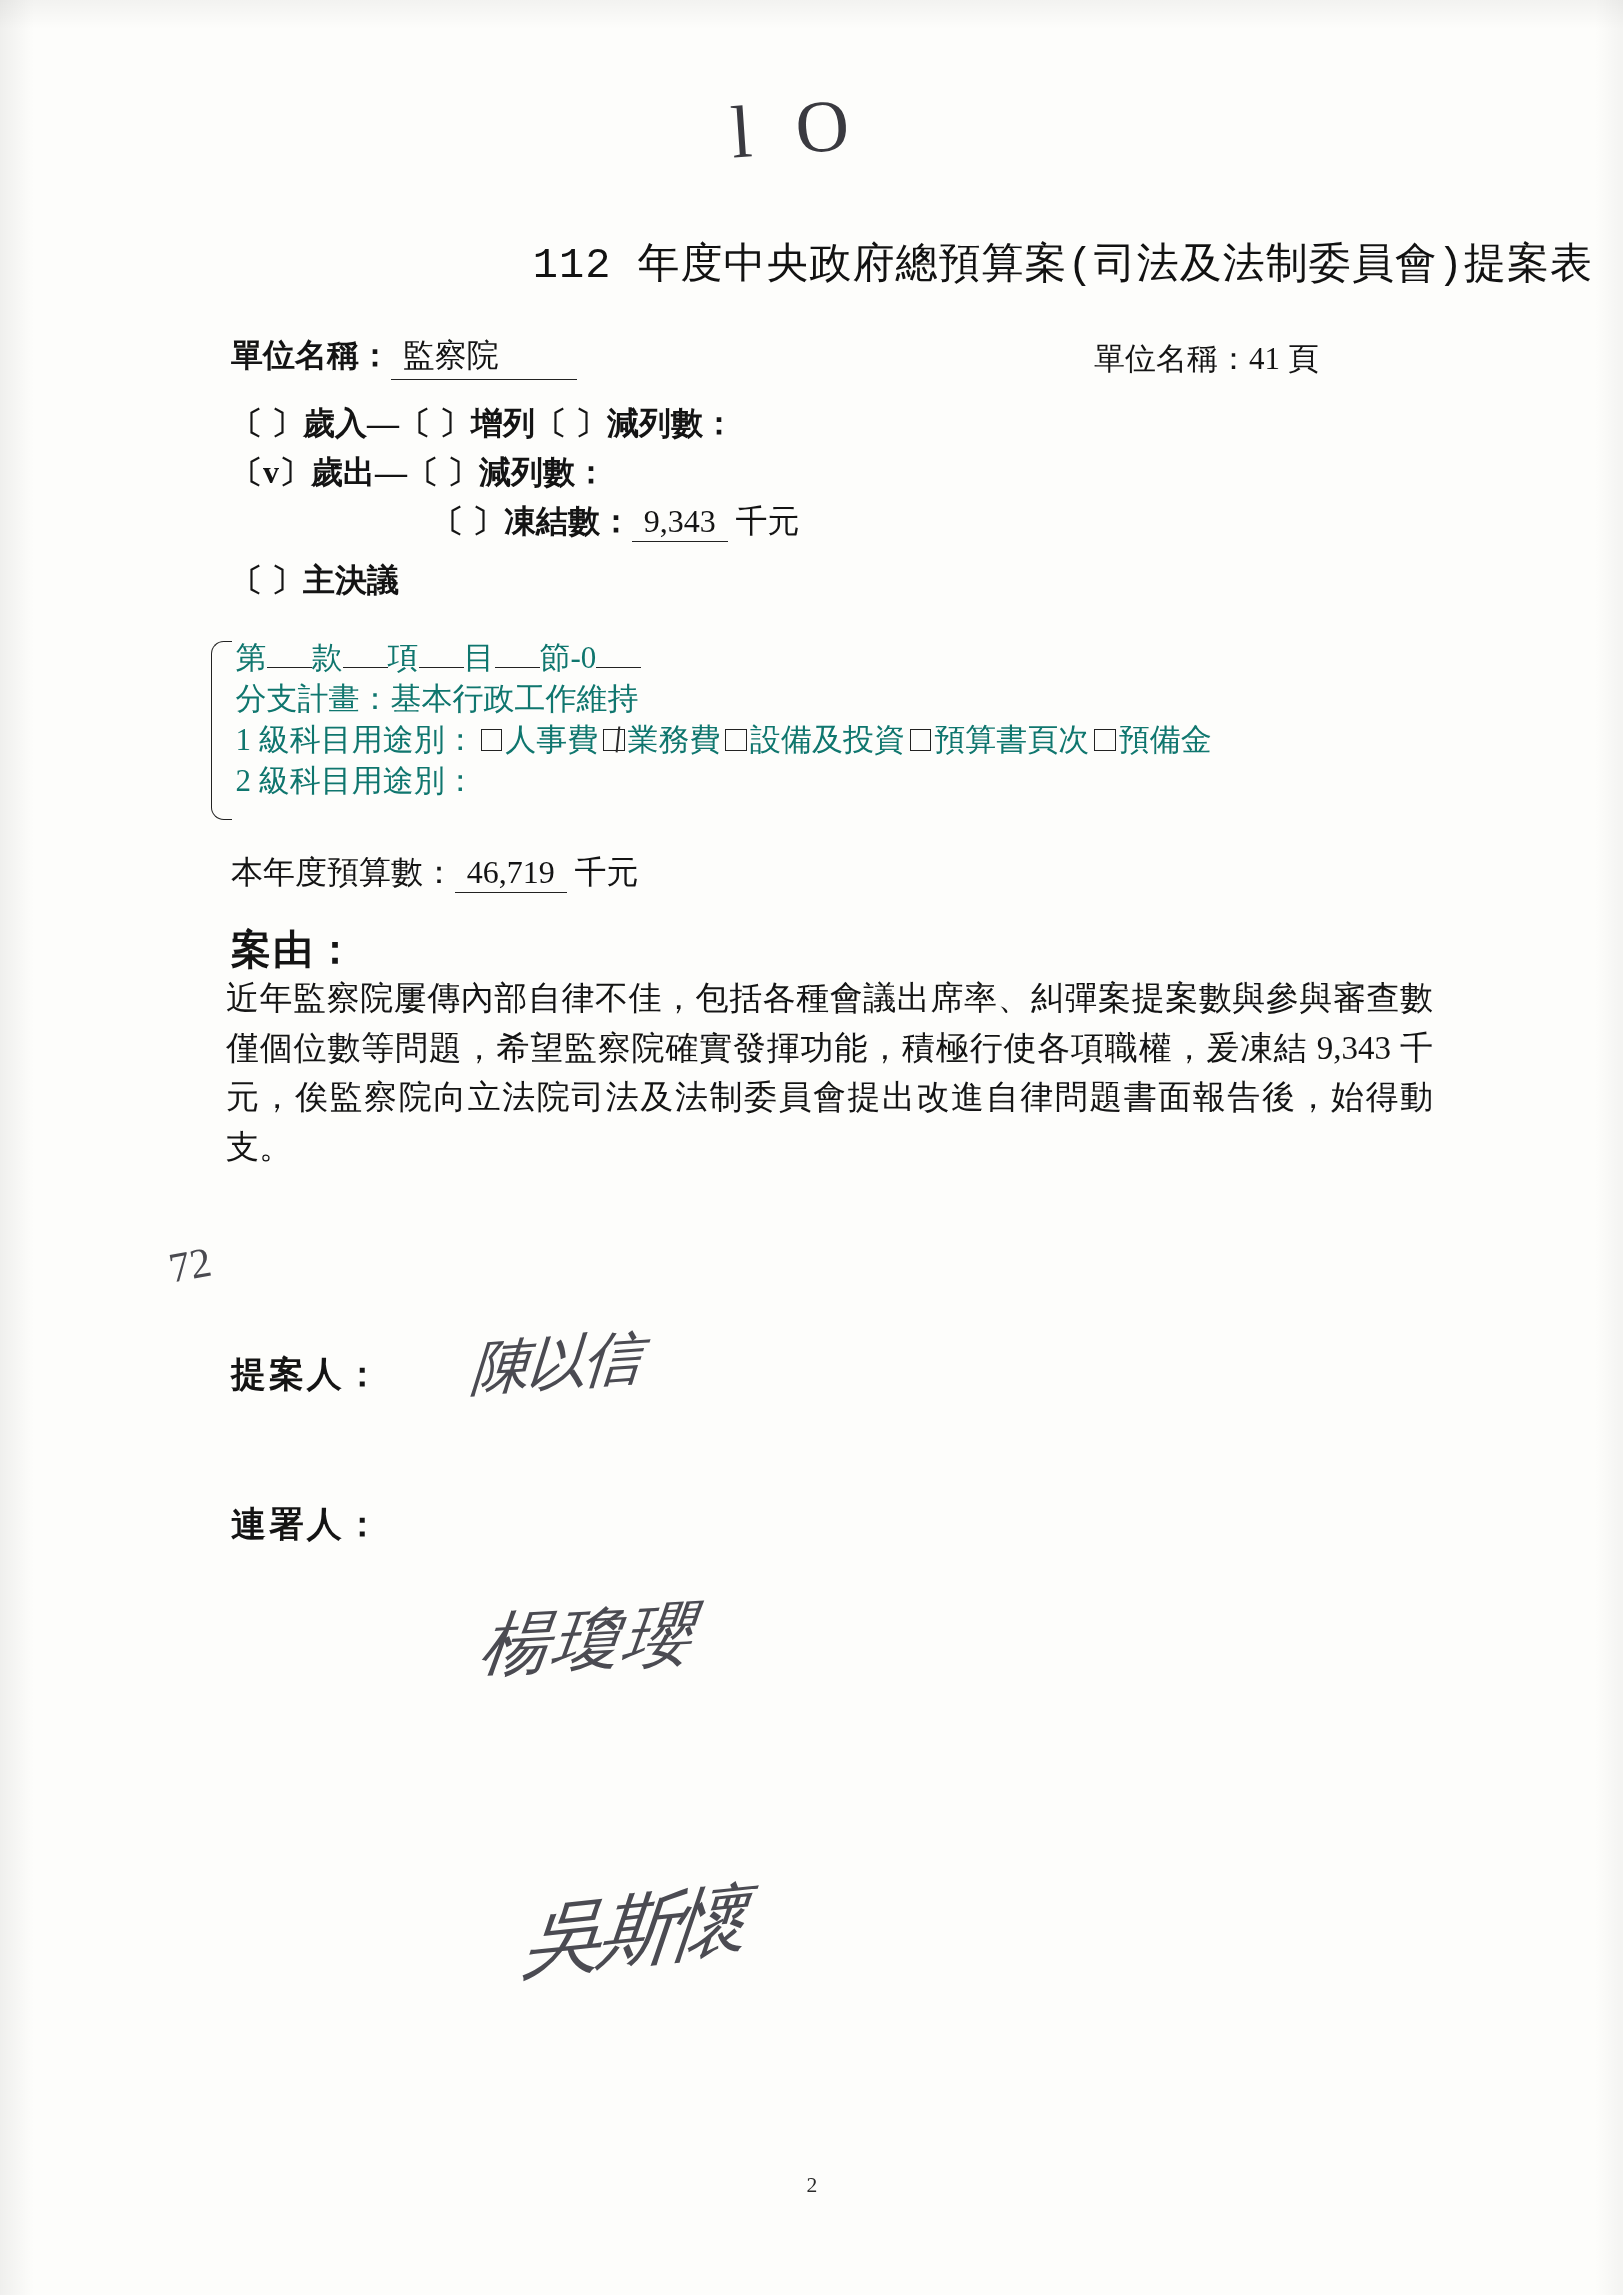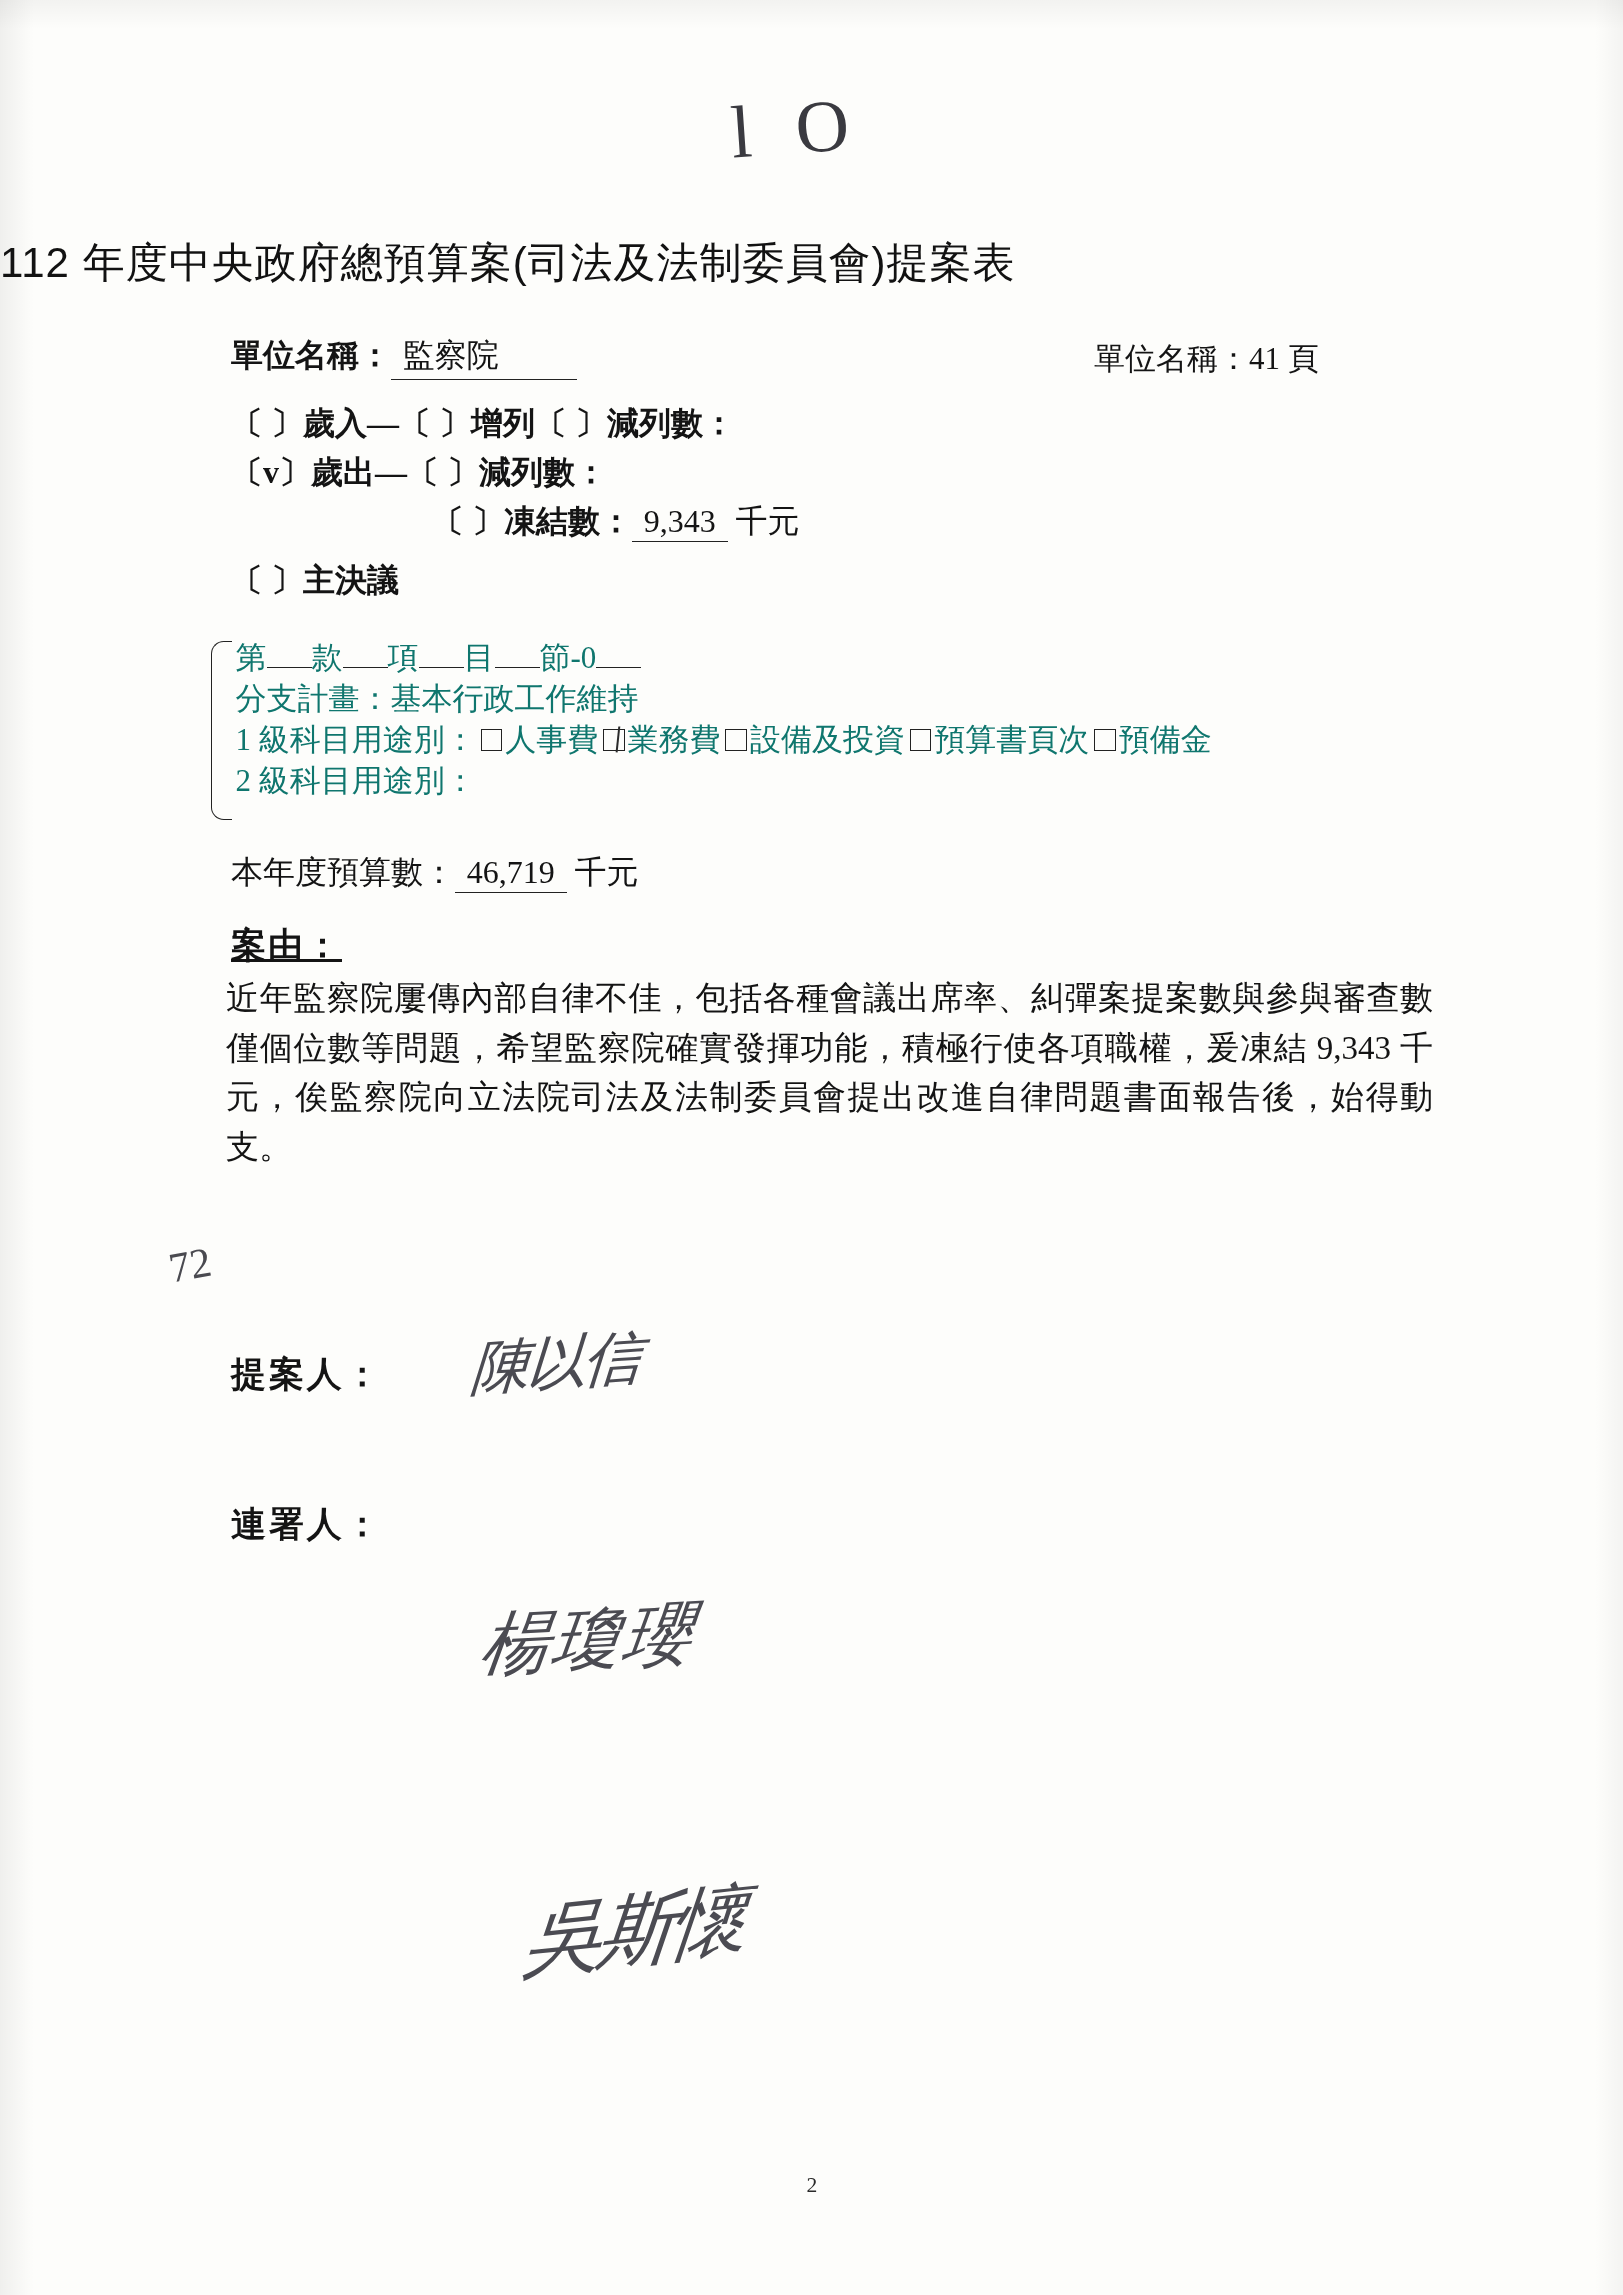--- a/index.html
+++ b/index.html
@@ -57,25 +57,25 @@
     font-weight: 400;
     color: #3a3a40;
     font-family: "Liberation Serif", serif;
   }
 
   .doc-title {
     position: absolute;
     left: 0;
     top: 235px;
     width: 1593px;
-    text-align: left;
+    text-align: right;
     font-size: 42px;
     letter-spacing: 1px;
     color: #121212;
-    font-family: Liberation Sans, sans-serif;
+    font-family: Liberation Mono, monospace;
   }
 
   .row {
     position: absolute;
     white-space: nowrap;
     font-size: 32px;
     color: #141414;
   }
 
   .label-bold {
@@ -160,24 +160,23 @@
     height: 25.5px;
     border-right: 2px solid #2b2b2b;
     transform: rotate(6deg);
   }
 
   .r-budget { left: 231px; top: 851px; }
 
   .case-label {
     left: 231px;
     top: 922px;
-    font-size: 35px;
+    font-size: 40px;
     font-weight: 700;
     letter-spacing: 2px;
-    text-decoration: underline;
   }
   .case-body {
     position: absolute;
     left: 226px;
     top: 974px;
     width: 1207px;
     font-size: 33px;
     line-height: 1.5;
     text-align: justify;
     color: #141414;

